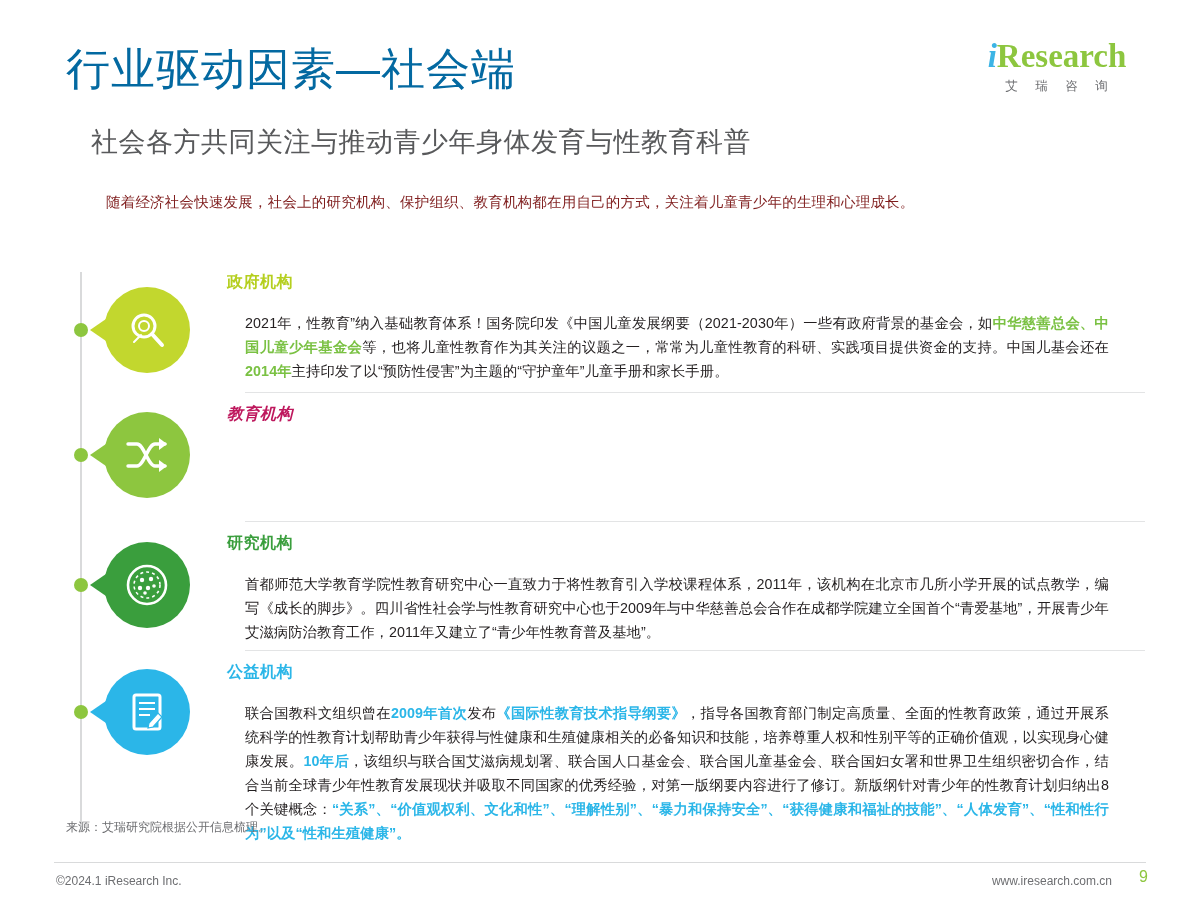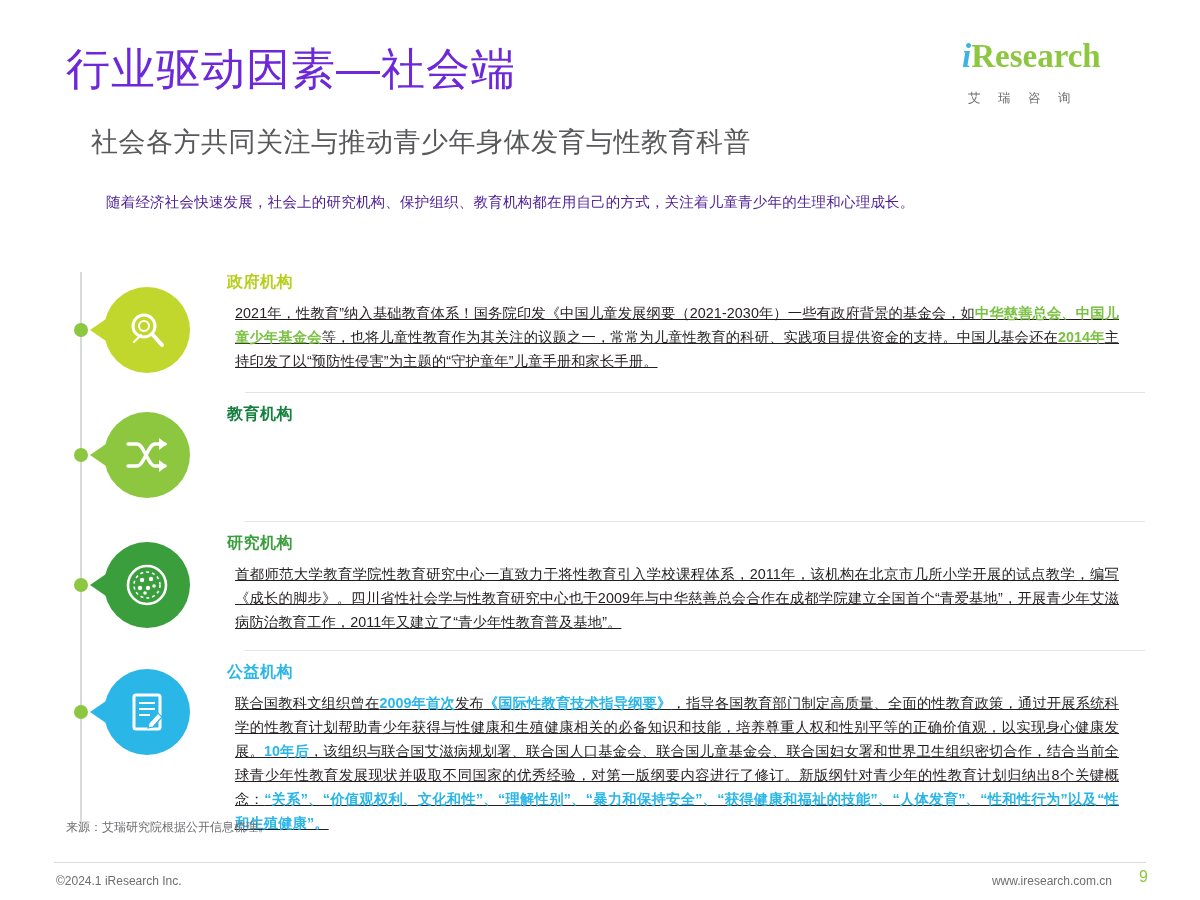--- a/index.html
+++ b/index.html
@@ -20,20 +20,21 @@
     width: 1200px;
     height: 900px;
     box-sizing: border-box;
   }
 
   
   .logo {
     position: absolute;
     top: 38px;
     right: 48px;
+    text-align: center;
     width: 190px;
   }
   .logo-main {
     font-size: 33px;
     line-height: 36px;
     letter-spacing: 0px;
     font-family: "Liberation Serif", serif;
     white-space: nowrap;
   }
   .logo-i {
@@ -42,49 +43,49 @@
     font-weight: bold;
   }
   .logo-r {
     color: #8dc63f;
     font-weight: bold;
   }
   .logo-sub {
     font-size: 12.5px;
     color: #6d6e71;
     letter-spacing: 7px;
-    margin-top: 16px;
+    margin-top: 4px;
     padding-left: 6px;
   }
 
   
   .title-main {
     position: absolute;
     left: 66px;
     top: 40px;
     font-size: 44px;
-    color: #6d28d9;
+    color: #0369a1;
     letter-spacing: 1px;
     font-weight: normal;
   }
   .title-sub {
     position: absolute;
     left: 66px;
     top: 124px;
     font-size: 27px;
     color: #58595b;
     letter-spacing: 0.5px;
     margin-left: 25px;
   }
   .intro {
     position: absolute;
     left: 66px;
     top: 193px;
     font-size: 14.5px;
-    color: #4c1d95;
+    color: #7f1d1d;
     letter-spacing: 0.2px;
     padding-left: 40px;
   }
 
   
   .timeline {
     position: absolute;
     left: 80px;
     top: 272px;
     width: 2px;
@@ -142,32 +143,31 @@
   .b2 { top: 404px; }
   .b3 { top: 533px; }
   .b4 { top: 662px; }
 
   .block h3 {
     margin: 0 0 6px 0;
     font-size: 16px;
     letter-spacing: 0.5px;
   }
   .h-gov { color: #b5cf1f; }
-  .h-edu { color: #15803d; }
+  .h-edu { color: #be185d; font-style: italic; }
   .h-res { color: #3a9e3d; }
   .h-pub { color: #2bb6e8; }
 
   .block p {
-    margin: 8px;
+    margin: 18px;
     font-size: 14.3px;
     line-height: 24px;
     color: #231f20;
     letter-spacing: 0.1px;
     text-align: justify;
-    text-decoration: underline;
   }
   .hl-green { color: #7ac143; font-weight: bold; }
   .hl-blue { color: #2bb6e8; font-weight: bold; }
 
   .divider {
     position: absolute;
     left: 245px;
     width: 900px;
     height: 1px;
     background: #e3e4e5;

